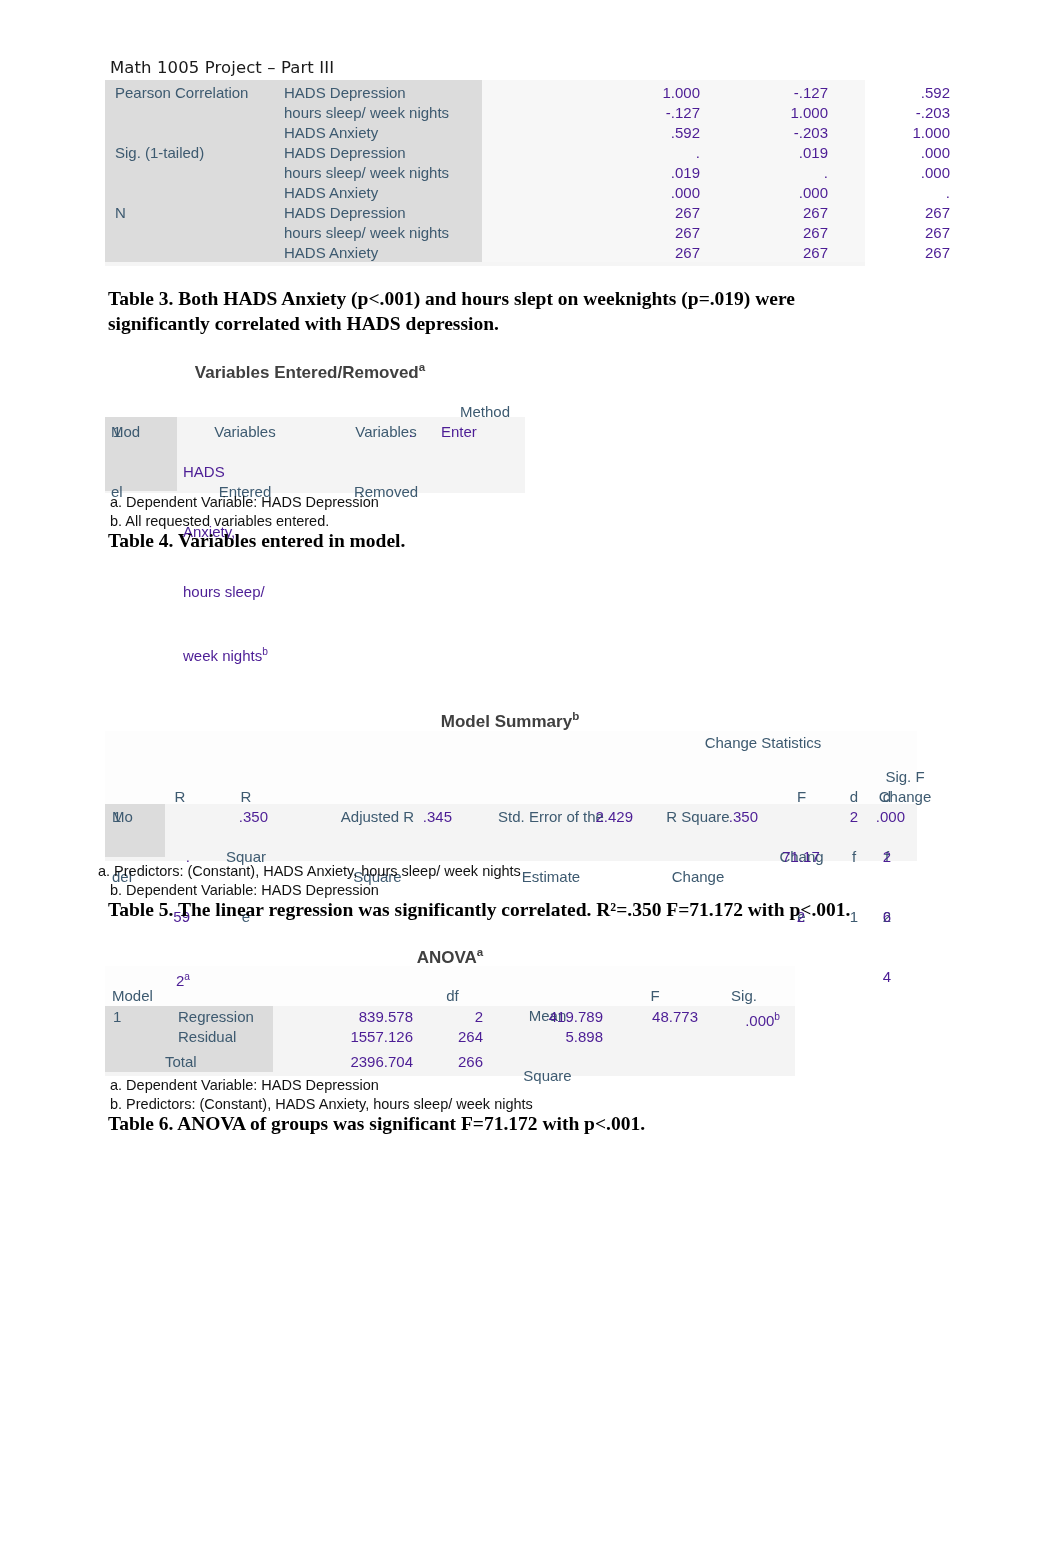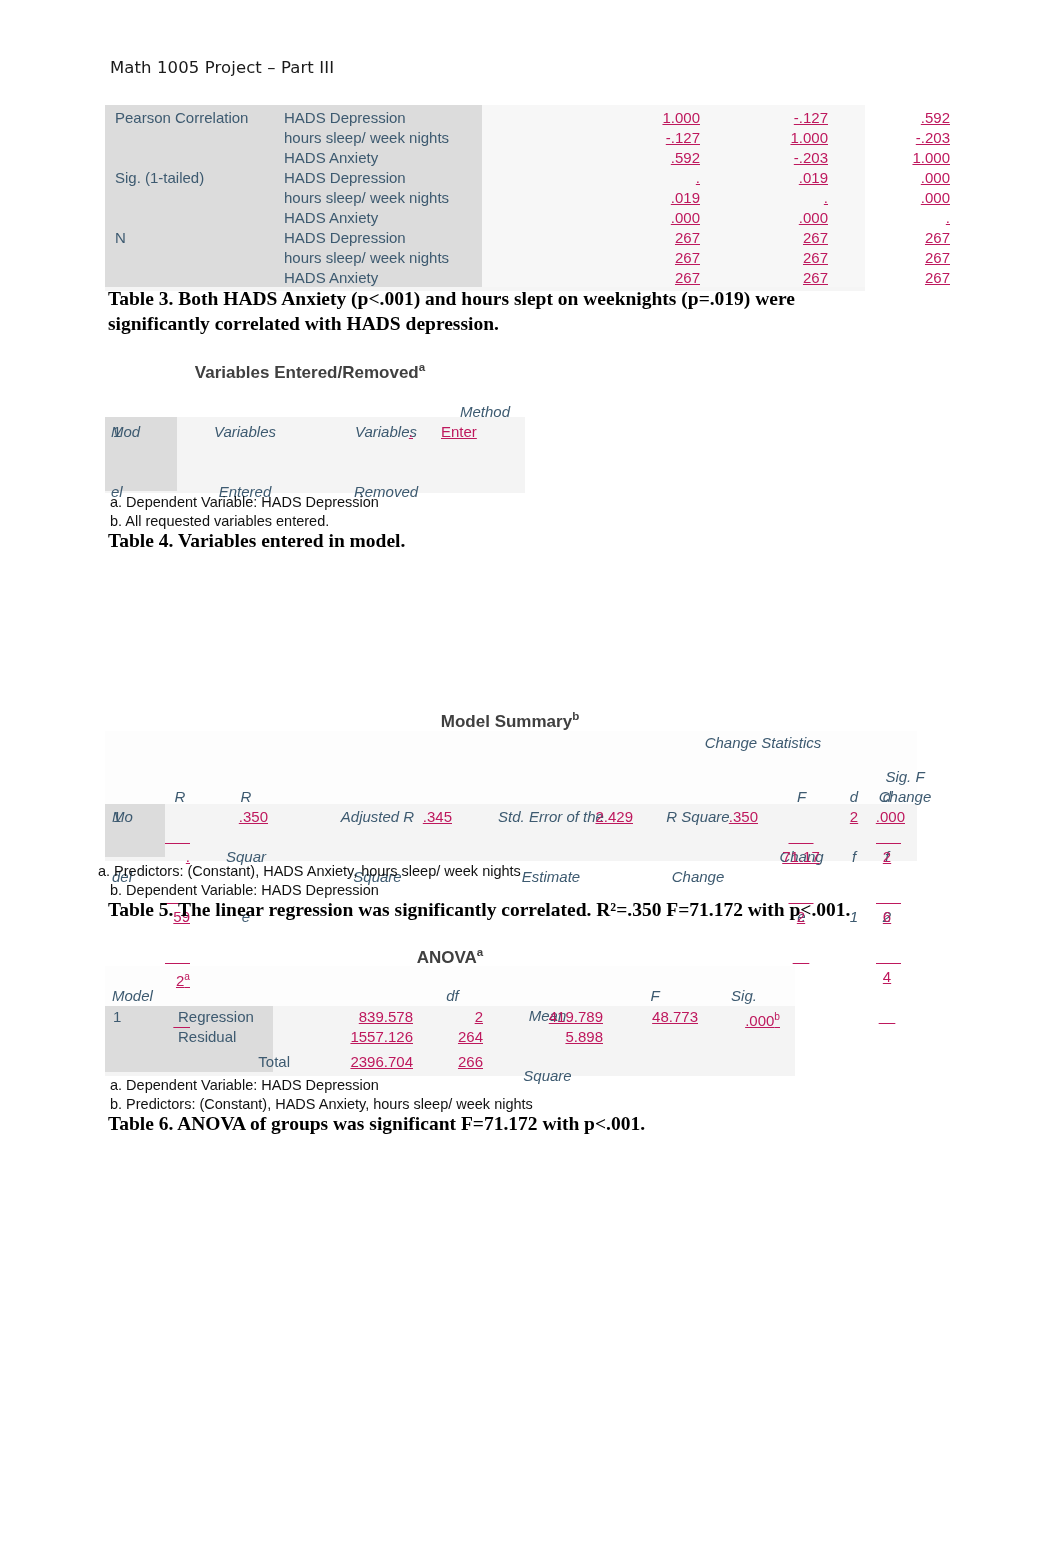--- a/index.html
+++ b/index.html
@@ -50,22 +50,22 @@
     position: absolute;
     z-index: 0;
     background: #f3f3f3;
   }
   .spss .cell {
     position: absolute;
     z-index: 2;
     white-space: pre;
     line-height: 20px;
   }
-  .hdr { color: #3d5a70; font-style: italic; }
-  .val { color: #be185d; text-decoration: underline; }
+  .hdr { color: #3d5a70; }
+  .val { color: #4c1d95; }
   .rowlbl { color: #3d5a70; }
   .ttl {
     color: #404040;
     font-weight: bold;
     font-family: "Liberation Sans", sans-serif;
   }
   .sup {
     font-size: 0.68em;
     vertical-align: super;
   }
@@ -90,21 +90,21 @@
   .c { text-align: center; }
   .l { text-align: left; }
 </style>
 </head>
 <body>
 
 <div class="page">
 
   <div class="doc-header">Math 1005 Project – Part III</div>
 
-  <div class="spss" style="left:105px; top:80px; width:760px; height:186px; font-size:15px;margin-top:25px;">
+  <div class="spss" style="left:105px; top:80px; width:760px; height:186px; font-size:15px;">
     <div class="zone" style="left:0; top:0; width:760px; height:186px; background:#f5f5f5;"></div>
     <div class="shade" style="left:0; top:0; width:377px; height:182px;"></div>
     <div class="zone" style="left:377px; top:0; width:383px; height:182px; background:#f7f7f7;"></div>
 
     <div class="cell rowlbl l" style="left:10px; top:3px; width:160px;">Pearson Correlation</div>
     <div class="cell rowlbl l" style="left:179px; top:3px; width:195px;">HADS Depression</div>
     <div class="cell val r" style="left:430px; top:3px; width:165px;">1.000</div>
     <div class="cell val r" style="left:565px; top:3px; width:158px;">-.127</div>
     <div class="cell val r" style="left:690px; top:3px; width:155px;">.592</div>
 
@@ -173,20 +173,26 @@
       <div>Variables</div>
       <div>Entered</div>
     </div>
     <div class="cell hdr c" style="left:216px; top:1px; width:130px;">
       <div>Variables</div>
       <div>Removed</div>
     </div>
     <div class="cell hdr c" style="left:340px; top:21px; width:80px;">Method</div>
 
     <div class="cell rowlbl l" style="left:8px; top:41px; width:50px;">1</div>
+    <div class="cell val l" style="left:78px; top:41px; width:130px;">
+      <div>HADS</div>
+      <div>Anxiety,</div>
+      <div>hours sleep/</div>
+      <div><span>week nights</span><span class="sup">b</span></div>
+    </div>
     <div class="cell val r" style="left:236px; top:41px; width:72px;">.</div>
     <div class="cell val l" style="left:336px; top:41px; width:80px;">Enter</div>
   </div>
 
   <div class="note" style="left:110px; top:493px;">a. Dependent Variable: HADS Depression</div>
   <div class="note" style="left:110px; top:512px;">b. All requested variables entered.</div>
 
   <div class="caption" style="left:108px; top:528px; width:800px;">
     <div>Table 4. Variables entered in model.</div>
   </div>
@@ -298,21 +304,21 @@
     <div class="cell val r" style="left:315px; top:41px; width:63px;">2</div>
     <div class="cell val r" style="left:388px; top:41px; width:110px;">419.789</div>
     <div class="cell val r" style="left:505px; top:41px; width:88px;">48.773</div>
     <div class="cell val r" style="left:600px; top:41px; width:75px;"><span>.000</span><span class="sup">b</span></div>
 
     <div class="cell rowlbl l" style="left:73px; top:61px; width:115px;">Residual</div>
     <div class="cell val r" style="left:190px; top:61px; width:118px;">1557.126</div>
     <div class="cell val r" style="left:315px; top:61px; width:63px;">264</div>
     <div class="cell val r" style="left:388px; top:61px; width:110px;">5.898</div>
 
-    <div class="cell rowlbl l" style="left:70px; top:86px; width:115px;text-align:right;">Total</div>
+    <div class="cell rowlbl l" style="left:60px; top:86px; width:115px;">Total</div>
     <div class="cell val r" style="left:190px; top:86px; width:118px;">2396.704</div>
     <div class="cell val r" style="left:315px; top:86px; width:63px;">266</div>
   </div>
 
   <div class="note" style="left:110px; top:1076px;">a. Dependent Variable: HADS Depression</div>
   <div class="note" style="left:110px; top:1095px;">b. Predictors: (Constant), HADS Anxiety, hours sleep/ week nights</div>
 
   <div class="caption" style="left:108px; top:1111px; width:850px;">
     <div>Table 6. ANOVA of groups was significant F=71.172 with p&lt;.001.</div>
   </div>

